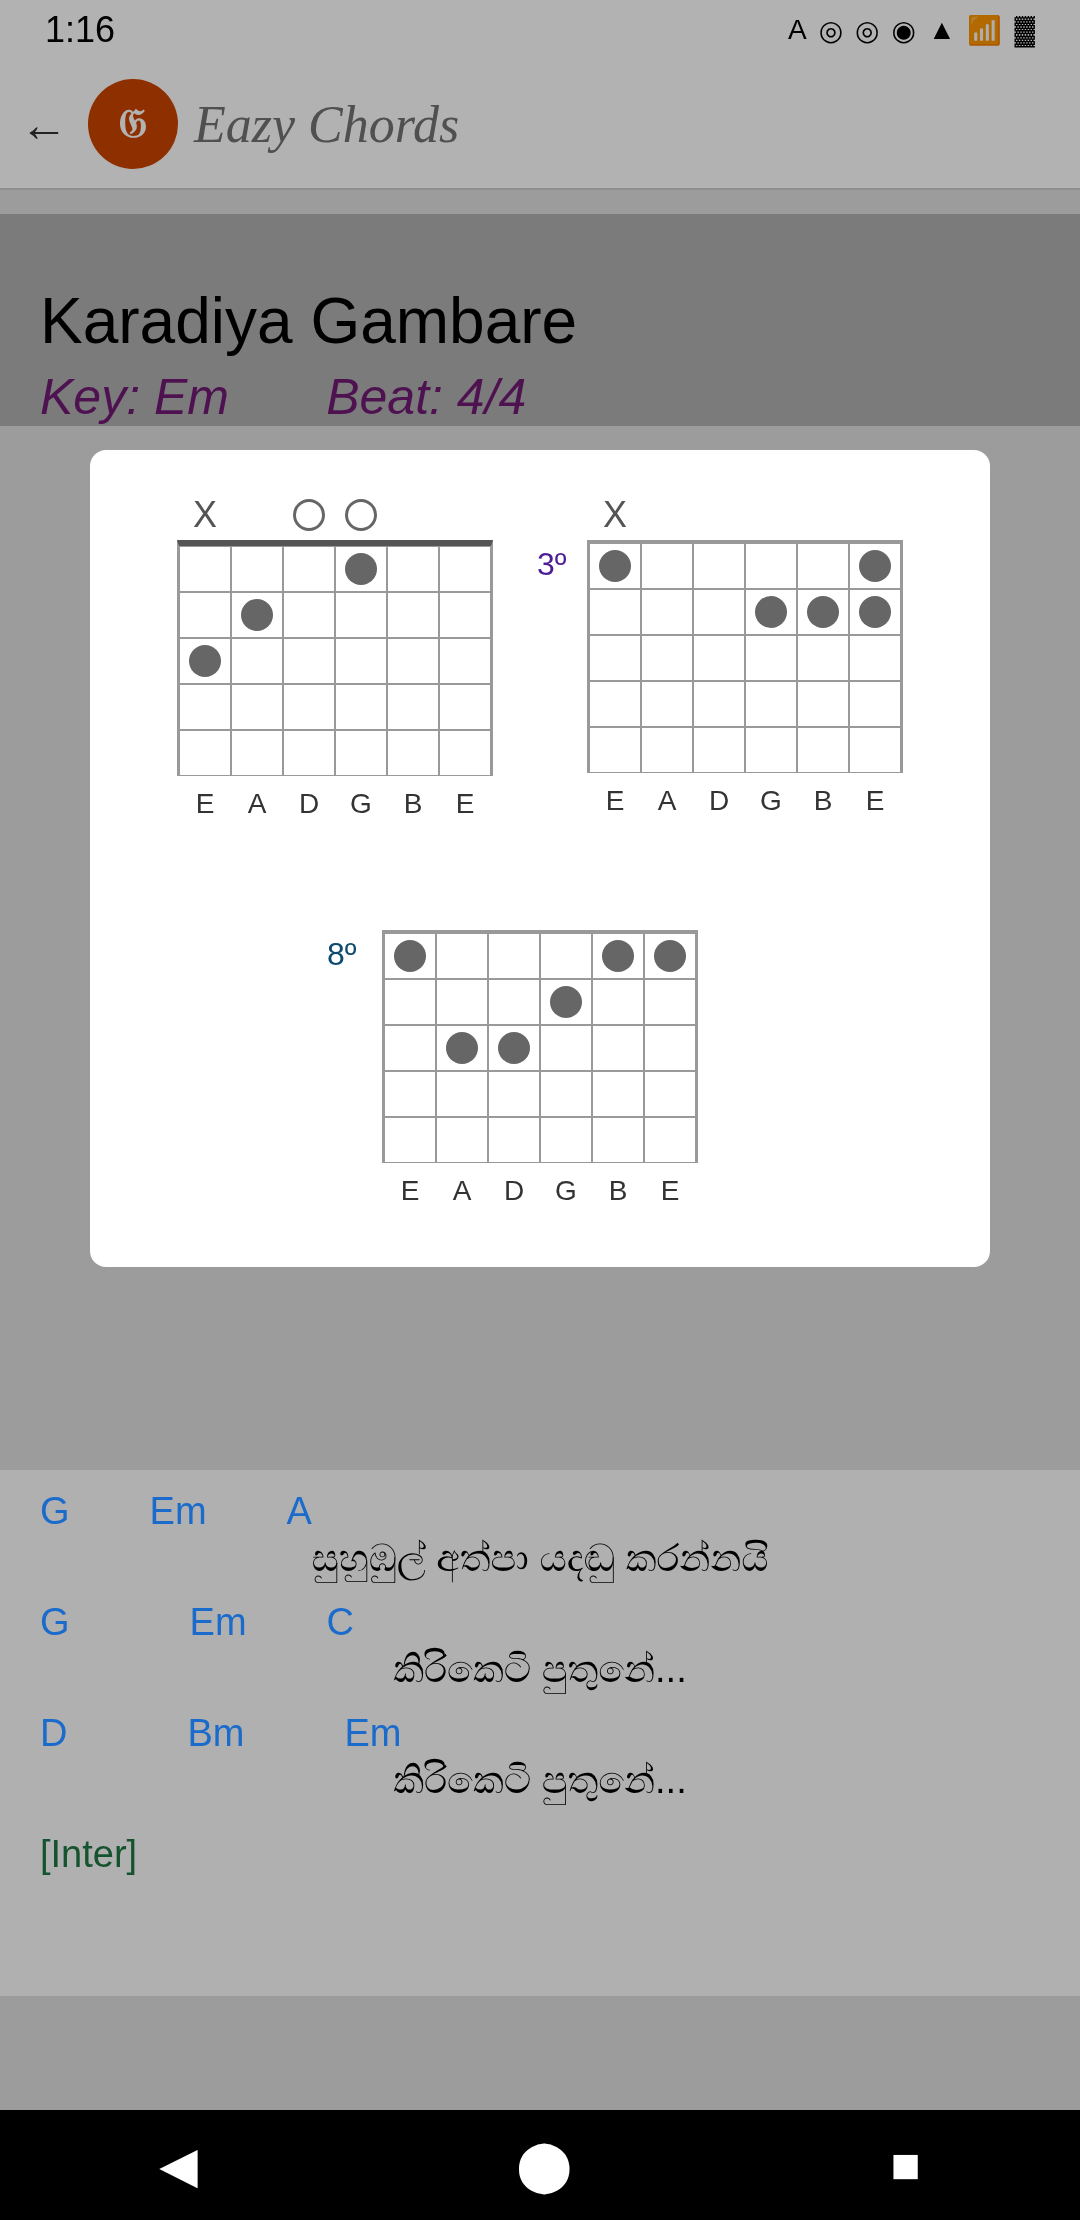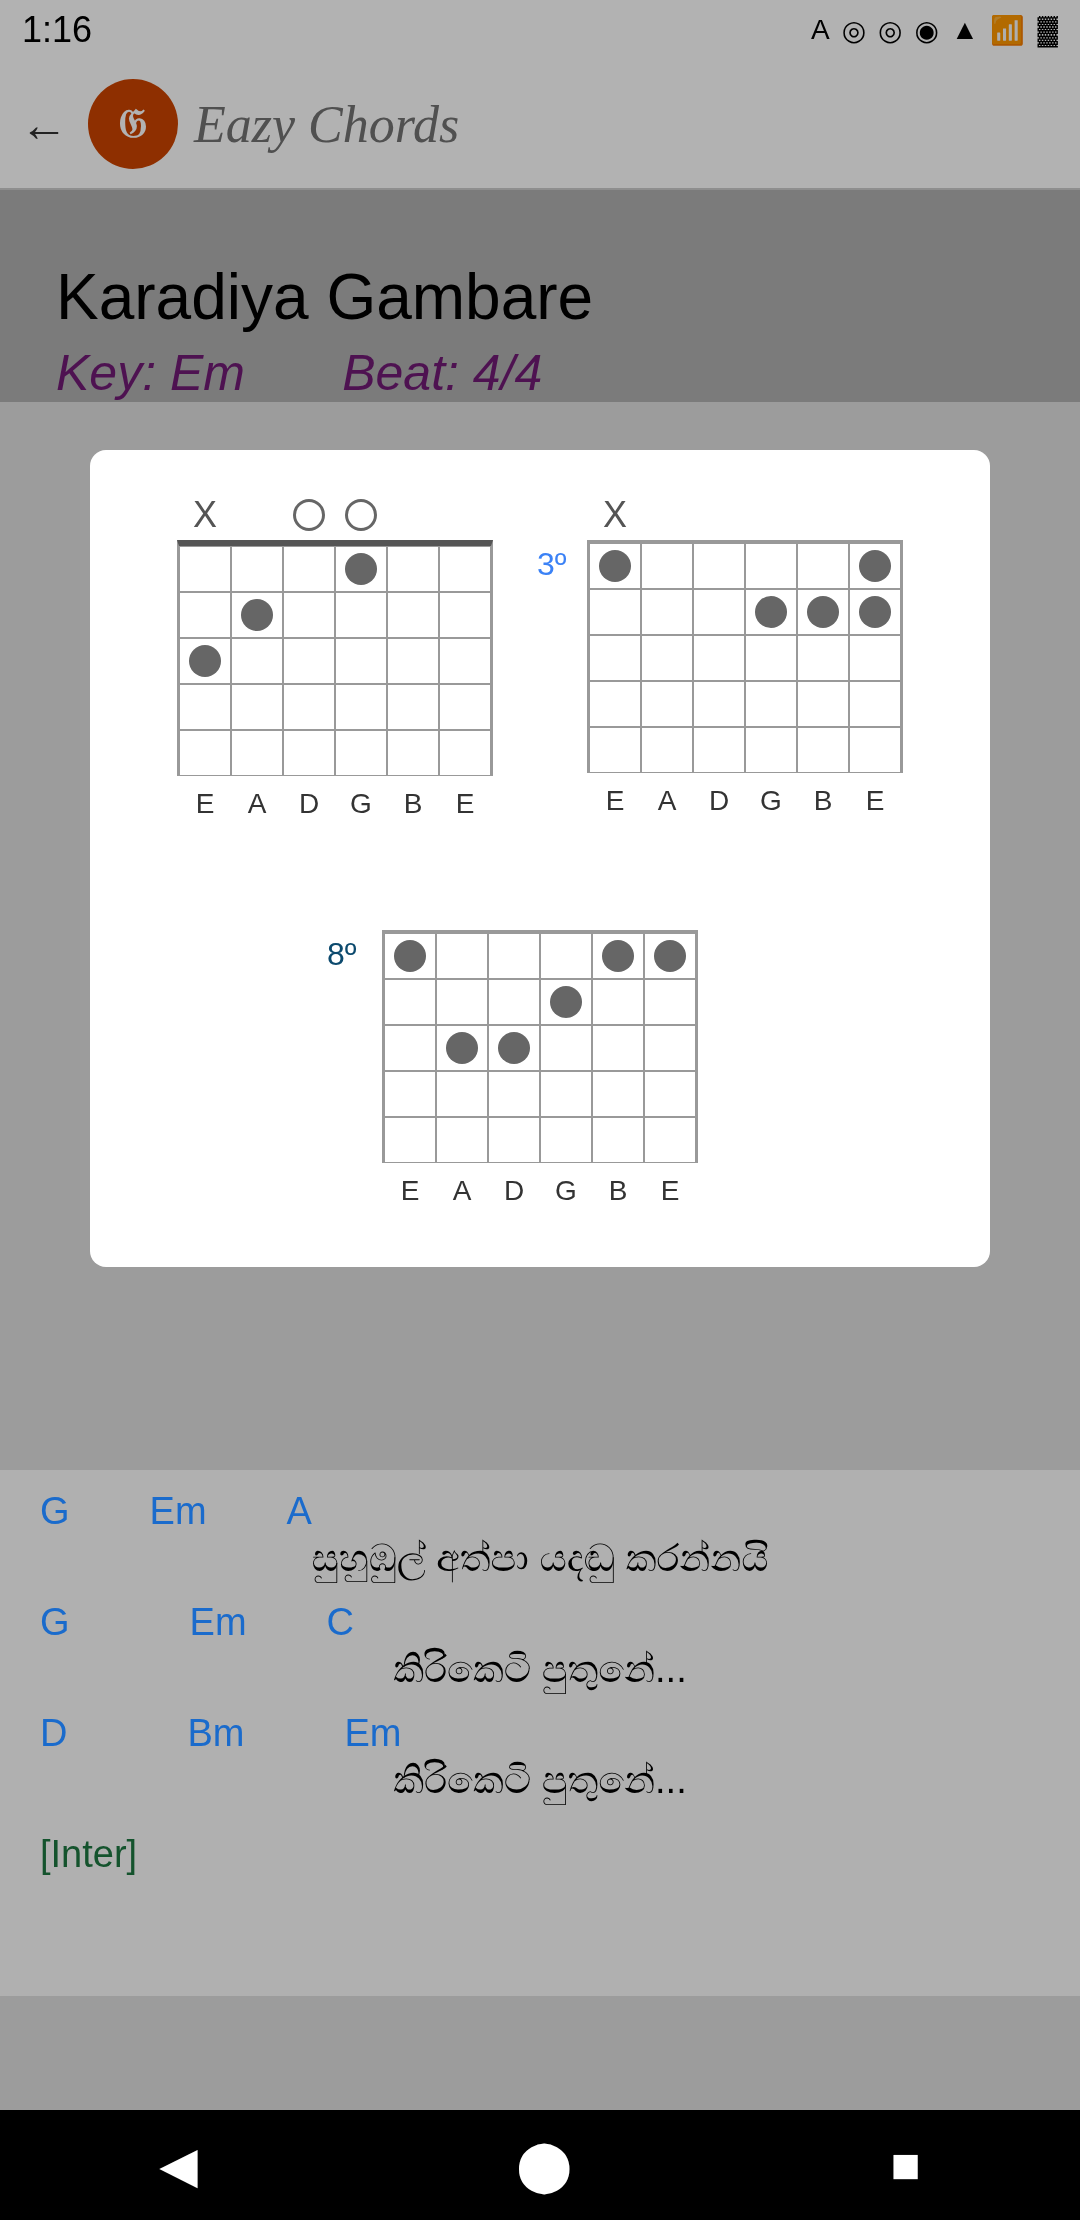--- a/index.html
+++ b/index.html
@@ -13,21 +13,21 @@
     }
 
     
     .status-bar {
       width: 100%;
       height: 60px;
       background: #fff;
       display: flex;
       align-items: center;
       justify-content: space-between;
-      padding: 0 22px;
+      padding: 0 45px;
     }
     .status-time {
       font-size: 36px;
       font-weight: 500;
       color: #000;
     }
     .status-icons {
       display: flex;
       align-items: center;
       gap: 12px;
@@ -74,21 +74,22 @@
       font-size: 52px;
       color: #737373;
       font-family: Georgia, serif;
       font-style: italic;
       text-align: center;
     }
 
     
     .main-content {
       background: #b0b0b0;
-      padding: 40px 40px 0 56px;
+      padding: 40px 40px 0 40px;
+      margin-top: 24px;
     }
 
     .song-title {
       font-size: 64px;
       font-weight: 400;
       color: #000;
       margin-bottom: 10px;
     }
     .artist-name {
       font-size: 52px;
@@ -352,21 +353,21 @@
             <span class="x-mark">X</span>
           </div>
           <div style="width:52px;"></div>
           <div style="width:52px;"></div>
           <div style="width:52px;"></div>
           <div style="width:52px;"></div>
           <div style="width:52px;"></div>
         </div>
 
         <div style="position:relative;">
-          <span style="position:absolute; left:-50px; top:6px; font-size:32px; color:#3b82f6;">3º</span>
+          <span style="position:absolute; left:-50px; top:6px; font-size:32px; color:#4c1d95;">3º</span>
           <div style="border-top: 3px solid #999; border-left:2px solid #999; border-right:2px solid #999;">
 
             <div class="fret-row">
               <div class="fret-cell">
                   <div class="dot"></div>
                 </div>
               <div class="fret-cell"></div>
               <div class="fret-cell"></div>
               <div class="fret-cell"></div>
               <div class="fret-cell"></div>

